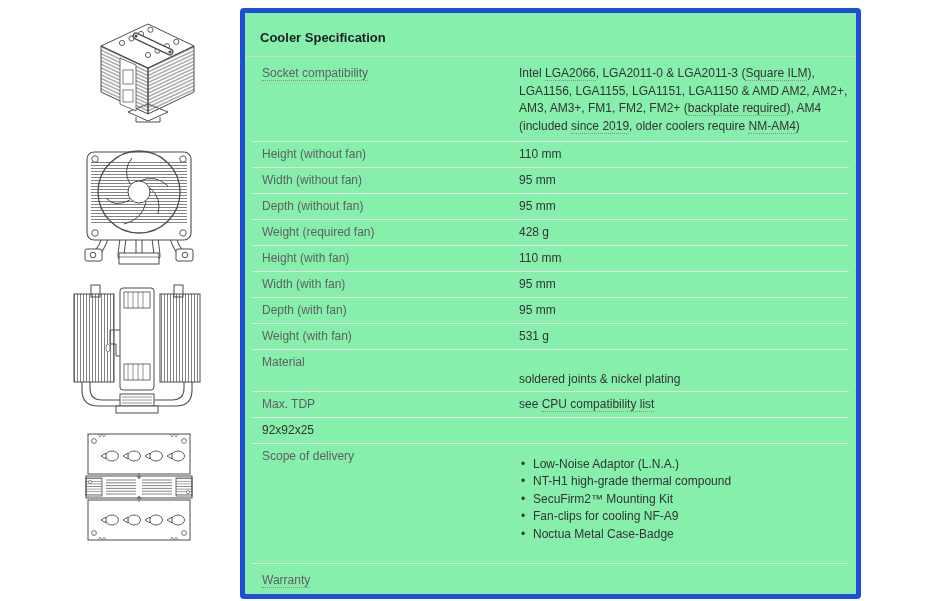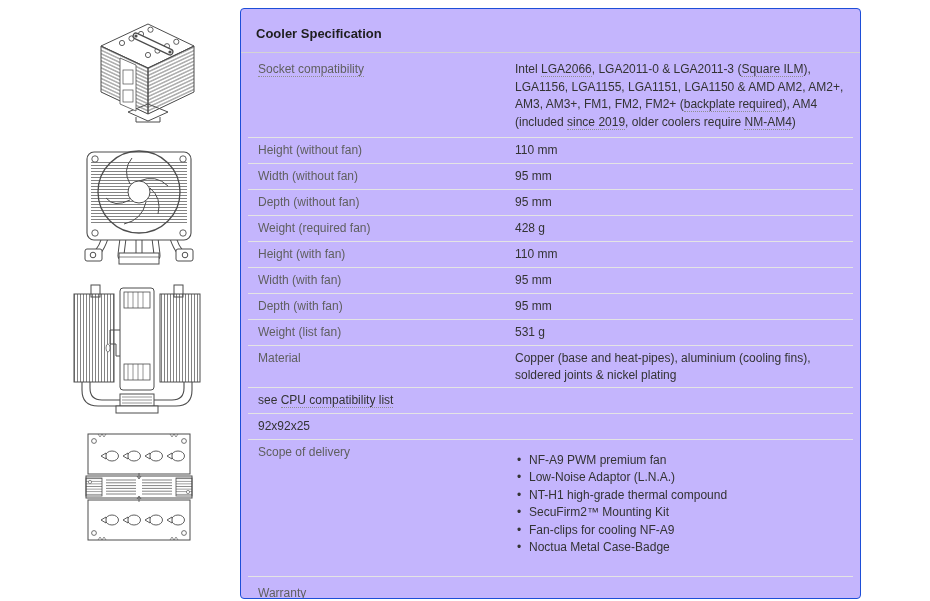--- a/index.html
+++ b/index.html
@@ -10,21 +10,21 @@
     color:#333333; font-size:12px;
   }
 
   
   .gallery-img { position:absolute; margin:0; padding:0; }
   .gallery-img svg { display:block; width:100%; height:100%; }
 
   
   .panel {
     position:absolute; left:240px; top:8px; width:621px; height:591px;
-    background:#c4b5fd; border:1px solid #1d4ed8; border-radius:4px; overflow:hidden;
+    background:#86efac; border:5px solid #1d4ed8; border-radius:4px; overflow:hidden;
   }
   .panel-header {
     padding:16px 15px 10px 15px; font-size:13px; font-weight:bold;
     color:#1e1e1e; line-height:17px; border-bottom:1px solid #d4d4d4;
   }
   .rows { padding:0 7px; line-height:17px; }
   .row {
     display:grid; grid-template-columns:257px 1fr;
     padding:4px 0 4px 10px; border-bottom:1px solid #e4e4e4;
   }
@@ -235,42 +235,42 @@
     </div>
     <div class="row">
       <div class="label">Width (with fan)</div>
       <div class="value">95 mm</div>
     </div>
     <div class="row">
       <div class="label">Depth (with fan)</div>
       <div class="value">95 mm</div>
     </div>
     <div class="row">
-      <div class="label">Weight (list fan)</div>
+      <div class="label">Weight (with fan)</div>
       <div class="value">531 g</div>
     </div>
 
     <div class="row row-material">
       <div class="label">Material</div>
-      <div class="value"><span>Copper (base and heat-pipes), aluminium (cooling fins),</span><br><span>soldered joints &amp; nickel plating</span></div>
-    </div>
-
-    <div class="row">
+      <div class="value"><br><span>soldered joints &amp; nickel plating</span></div>
+    </div>
+
+    <div class="row">
+      <div class="label">Max. TDP</div>
       <div class="value"><span>see </span><span class="dotted">CPU compatibility list</span></div>
     </div>
 
     <div class="row">
       <div class="value">92x92x25</div>
     </div>
 
     <div class="row row-scope">
       <div class="label">Scope of delivery</div>
       <div class="value">
         <ul class="scope-list">
-          <li>NF-A9 PWM premium fan</li>
           <li>Low-Noise Adaptor (L.N.A.)</li>
           <li>NT-H1 high-grade thermal compound</li>
           <li>SecuFirm2™ Mounting Kit</li>
           <li>Fan-clips for cooling NF-A9</li>
           <li>Noctua Metal Case-Badge</li>
         </ul>
       </div>
     </div>
 
     <div class="row row-warranty">

